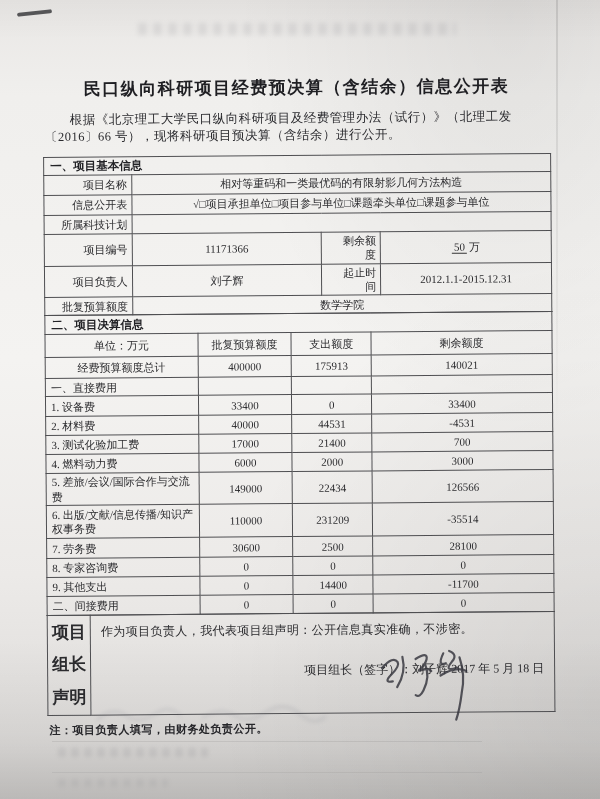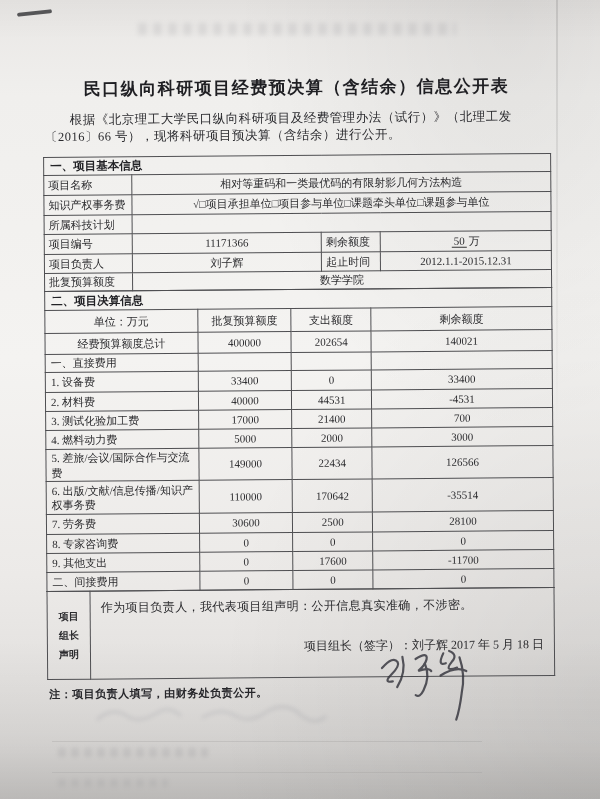--- a/index.html
+++ b/index.html
@@ -38,29 +38,29 @@
   h1.title{margin:76px 0 0;text-align:center;font-size:17px;font-weight:bold;
     letter-spacing:1.5px;color:#1f1f23;}
   .intro{margin:11px 4px 0 2px;text-indent:2em;font-size:12.5px;line-height:17px;
     letter-spacing:.5px;color:#2a2a2e;}
   .form{margin-top:11px;}
   table.tbl{width:100%;border-collapse:collapse;table-layout:fixed;font-size:11px;color:#2b2b2e;}
   table.tbl + table.tbl{margin-top:-1px;}
   .tbl td{border:1px solid #4f4f52;padding:1px 4px;vertical-align:middle;line-height:1.3;overflow:hidden;}
   td.sec{font-family:"Liberation Sans","DejaVu Sans",sans-serif;font-weight:bold;
     font-size:11.5px;padding-left:6px;color:#222226;}
-  td.lbl{text-align:left;}
+  td.lbl{text-align:right;padding-left:12px;}
   td.blbl{text-align:left;padding-left:5px;}
   td.ctr{text-align:center;}
   tr.h18{height:18px;} tr.h19{height:19px;} tr.h20{height:20px;} tr.h21{height:21px;}
   tr.h23{height:23px;} tr.h32{height:32px;} tr.h33{height:33px;} tr.h88{height:88px;}
   .u{border-bottom:1px solid #333;padding:0 2px;}
   .unit{margin-left:2px;}
   td.dec-lbl{text-align:center;font-weight:600;}
-  td.dec-lbl div{line-height:1.9;font-size:10px;}
+  td.dec-lbl div{line-height:1.9;font-size:17px;}
   td.dec-body{vertical-align:top;padding:9px 8px 4px 10px;}
   .statement{margin:0;font-size:12px;letter-spacing:.4px;}
   .sig-line{margin:24px 2px 0 0;text-align:right;font-size:12px;}
   .note{margin:7px 0 0 2px;font-size:11px;font-weight:600;letter-spacing:.5px;color:#26262a;}
   .signature{position:absolute;left:332px;top:646px;transform:rotate(-3deg);}
 </style>
 </head>
 <body>
 
 <div class="photo">
@@ -84,21 +84,21 @@
           </colgroup>
         <tbody>
             <tr class="h18">
           <td class="sec" colspan="4">一、项目基本信息</td>
         </tr>
         <tr class="h20">
           <td class="lbl">项目名称</td>
           <td class="ctr" colspan="3">相对等重码和一类最优码的有限射影几何方法构造</td>
         </tr>
         <tr class="h20">
-          <td class="lbl">知识产权事务费</td>
+          <td class="lbl">信息公开表</td>
           <td class="ctr" colspan="3">√□项目承担单位□项目参与单位□课题牵头单位□课题参与单位</td>
         </tr>
         <tr class="h19">
           <td class="lbl">所属科技计划</td>
           <td class="ctr" colspan="3"></td>
         </tr>
         <tr class="h20">
           <td class="lbl">项目编号</td>
           <td class="ctr">11171366</td>
           <td class="lbl">剩余额度</td>
@@ -130,21 +130,21 @@
         </tr>
         <tr class="h23">
           <td class="ctr">单位：万元</td>
           <td class="ctr">批复预算额度</td>
           <td class="ctr">支出额度</td>
           <td class="ctr">剩余额度</td>
         </tr>
         <tr class="h21">
           <td class="ctr">经费预算额度总计</td>
           <td class="ctr">400000</td>
-          <td class="ctr">202654</td>
+          <td class="ctr">175913</td>
           <td class="ctr">140021</td>
         </tr>
         <tr class="h18">
           <td class="blbl">一、直接费用</td>
           <td class="ctr"></td>
           <td class="ctr"></td>
           <td class="ctr"></td>
         </tr>
         <tr class="h20">
           <td class="blbl">1. 设备费</td>
@@ -159,52 +159,52 @@
           <td class="ctr">-4531</td>
         </tr>
         <tr class="h19">
           <td class="blbl">3. 测试化验加工费</td>
           <td class="ctr">17000</td>
           <td class="ctr">21400</td>
           <td class="ctr">700</td>
         </tr>
         <tr class="h19">
           <td class="blbl">4. 燃料动力费</td>
-          <td class="ctr">5000</td>
+          <td class="ctr">6000</td>
           <td class="ctr">2000</td>
           <td class="ctr">3000</td>
         </tr>
         <tr class="h32">
           <td class="blbl">5. 差旅/会议/国际合作与交流费</td>
           <td class="ctr">149000</td>
           <td class="ctr">22434</td>
           <td class="ctr">126566</td>
         </tr>
         <tr class="h33">
           <td class="blbl">6. 出版/文献/信息传播/知识产权事务费</td>
           <td class="ctr">110000</td>
-          <td class="ctr">170642</td>
+          <td class="ctr">231209</td>
           <td class="ctr">-35514</td>
         </tr>
         <tr class="h20">
           <td class="blbl">7. 劳务费</td>
           <td class="ctr">30600</td>
           <td class="ctr">2500</td>
           <td class="ctr">28100</td>
         </tr>
         <tr class="h19">
           <td class="blbl">8. 专家咨询费</td>
           <td class="ctr">0</td>
           <td class="ctr">0</td>
           <td class="ctr">0</td>
         </tr>
         <tr class="h19">
           <td class="blbl">9. 其他支出</td>
           <td class="ctr">0</td>
-          <td class="ctr">17600</td>
+          <td class="ctr">14400</td>
           <td class="ctr">-11700</td>
         </tr>
         <tr class="h19">
           <td class="blbl">二、间接费用</td>
           <td class="ctr">0</td>
           <td class="ctr">0</td>
           <td class="ctr">0</td>
         </tr>
       </tbody>
         </table>

